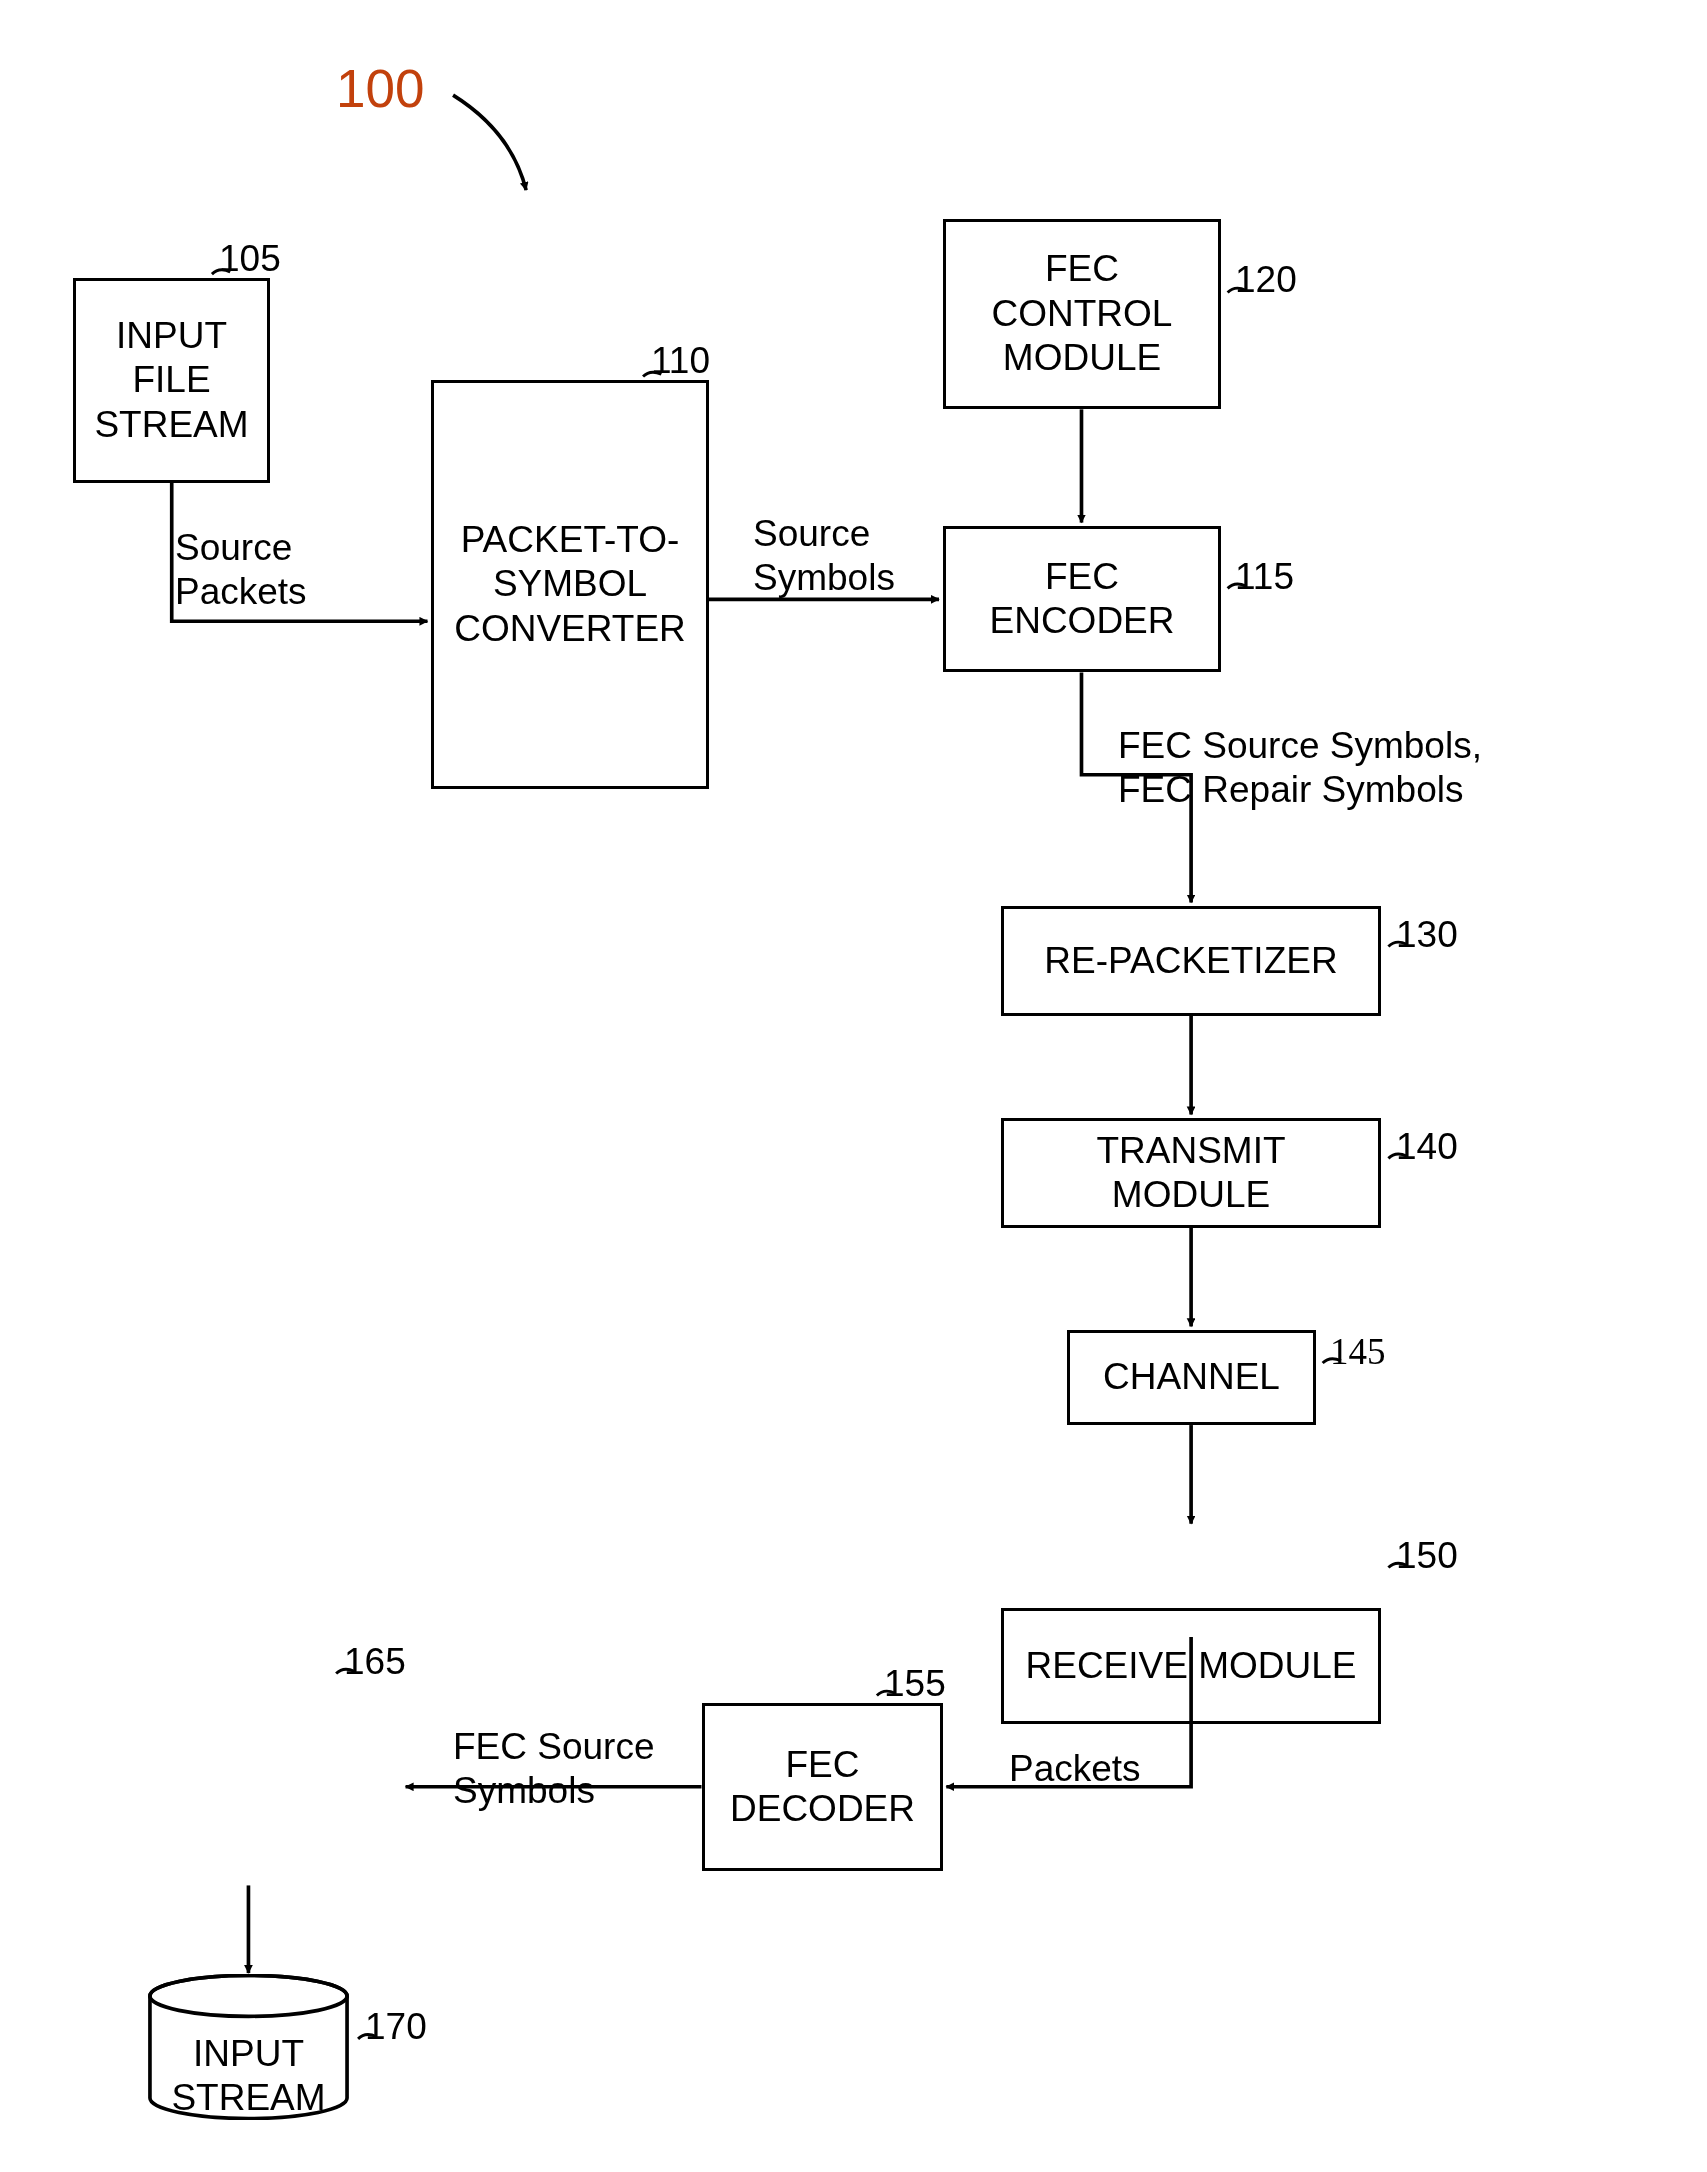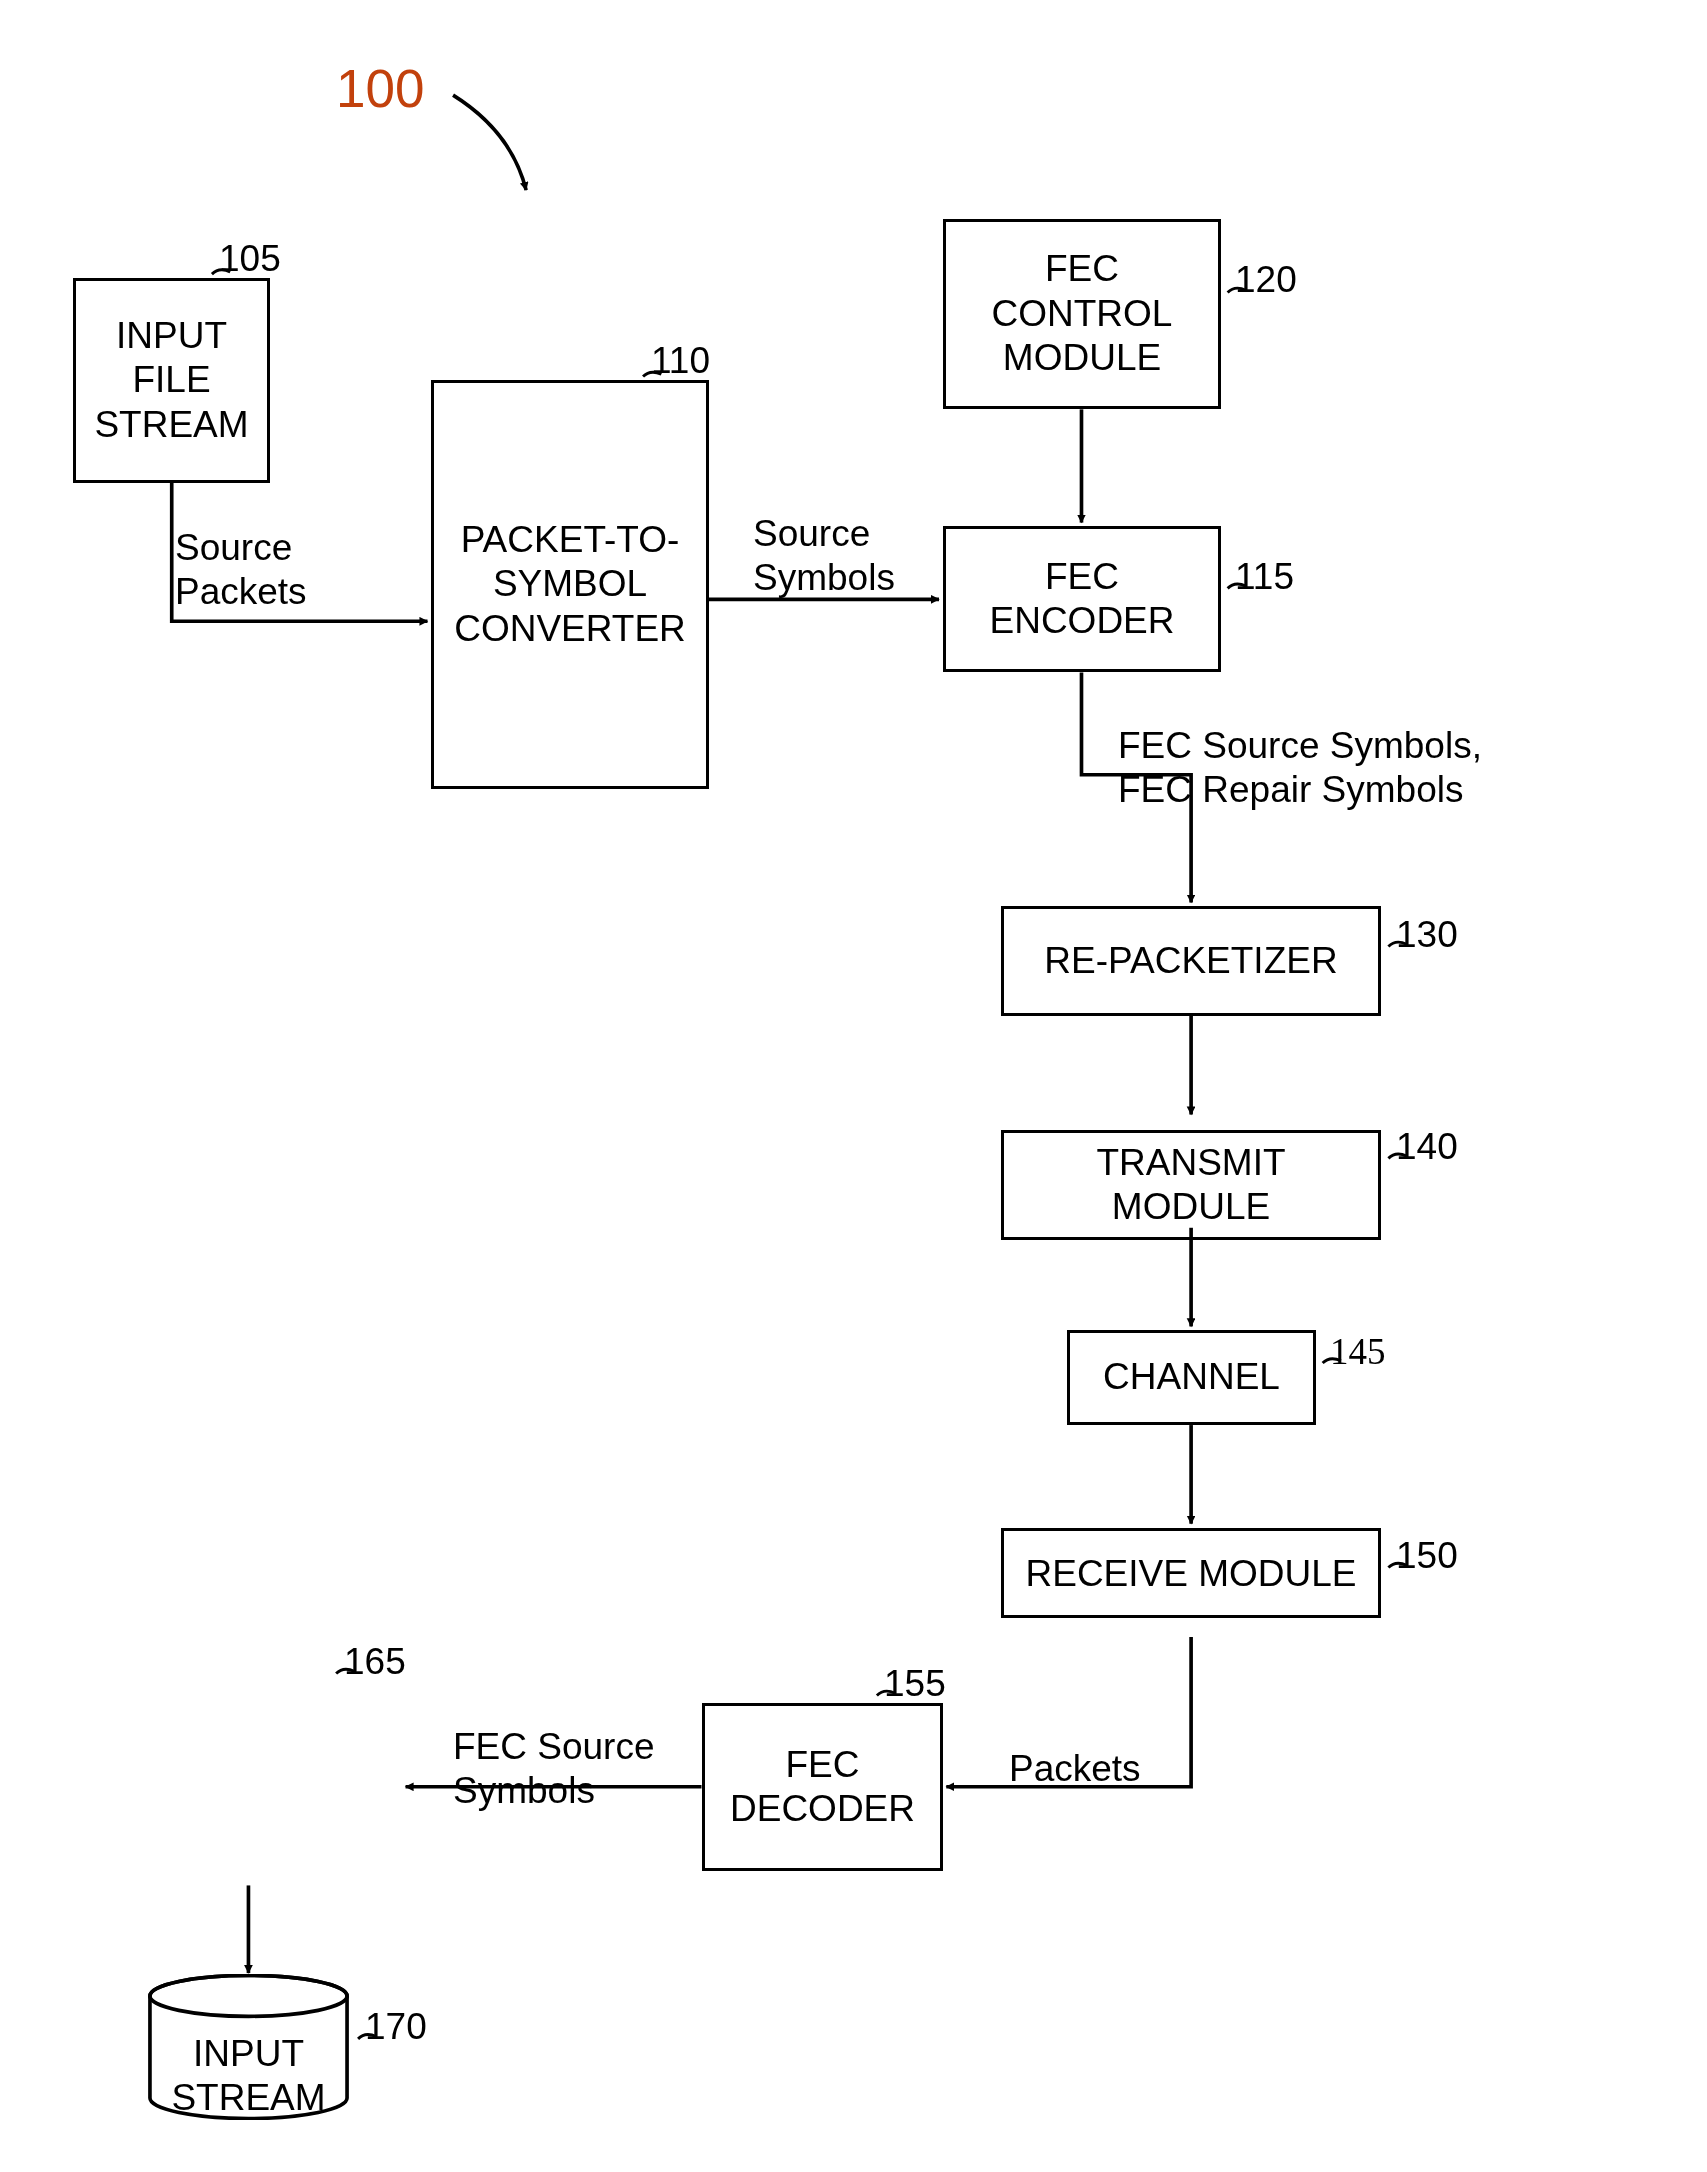--- a/index.html
+++ b/index.html
@@ -91,31 +91,31 @@
   <div class="box" style="left:943px; top:526px; width:278px; height:146px;">
     <span>FEC<br>ENCODER</span>
   </div>
   <div class="ref" style="left:1235px; top:556px;">115</div>
 
   <div class="box" style="left:1001px; top:906px; width:380px; height:110px;">
     <span>RE-PACKETIZER</span>
   </div>
   <div class="ref" style="left:1396px; top:914px;">130</div>
 
-  <div class="box" style="left:1001px; top:1118px; width:380px; height:110px;margin-top:12px;">
+  <div class="box" style="left:1001px; top:1118px; width:380px; height:110px;">
     <span>TRANSMIT MODULE</span>
   </div>
   <div class="ref" style="left:1396px; top:1126px;">140</div>
 
   <div class="box" style="left:1067px; top:1330px; width:249px; height:95px;">
     <span>CHANNEL</span>
   </div>
   <div class="ref" style="left:1330px; top:1330px;font-family:Liberation Serif, serif;">145</div>
 
-  <div class="box" style="left:1001px; top:1528px; width:380px; height:90px;align-items:flex-end;">
+  <div class="box" style="left:1001px; top:1608px; width:380px; height:116px;">
     <span>RECEIVE MODULE</span>
   </div>
   <div class="ref" style="left:1396px; top:1535px;">150</div>
 
   <div class="box" style="left:702px; top:1703px; width:241px; height:168px;">
     <span>FEC<br>DECODER</span>
   </div>
   <div class="ref" style="left:884px; top:1663px;">155</div>
 
   <div class="ref" style="left:344px; top:1641px;">165</div>

